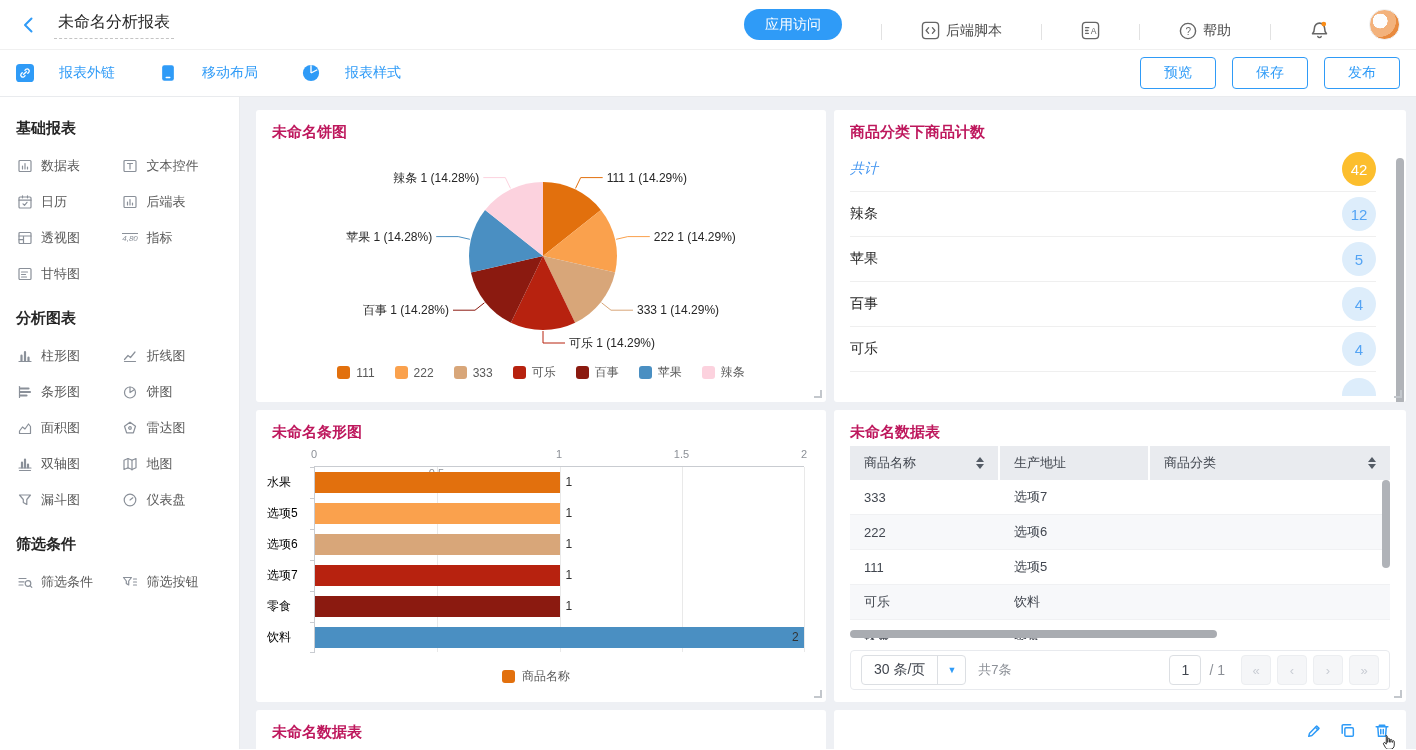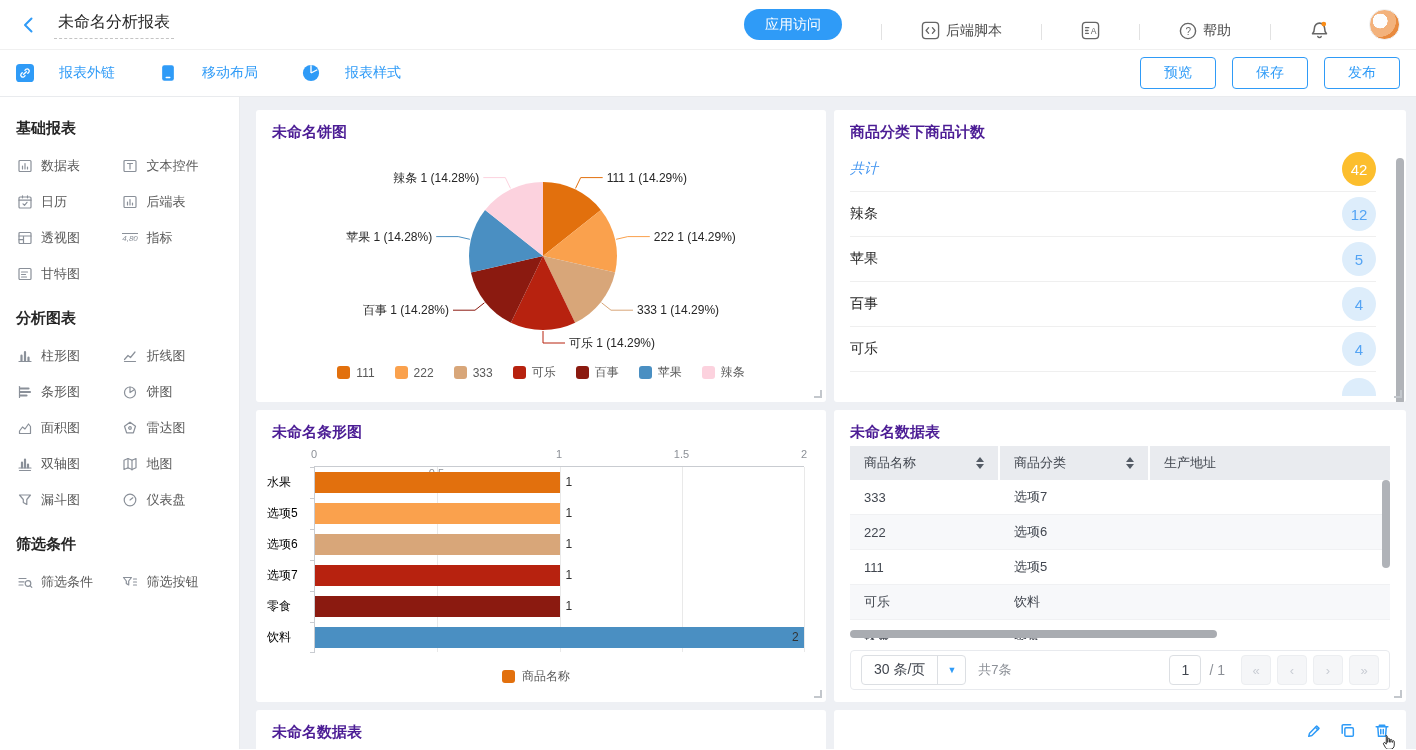--- a/index.html
+++ b/index.html
@@ -38,21 +38,21 @@
   .side-sec { margin-bottom:26px; }
   .side-sec h3 { font-size:15px; font-weight:700; color:#262626; margin-bottom:19px; }
   .side-grid { display:grid; grid-template-columns:1fr 1fr; row-gap:18px; column-gap:4px; }
   .side-item { display:flex; align-items:center; gap:8px; font-size:13px; color:#595959; cursor:pointer; }
   .side-item .ic { width:17px; height:17px; display:flex; align-items:center; justify-content:center; }
   .ind { font-size:8px; color:#8a9099; border-top:1px solid #8a9099; padding-top:1px; line-height:1;font-style:italic; }
 
   .canvas { flex:1; background:#eef0f4; padding:13px 10px 0 16px; overflow:hidden;
             display:grid; grid-template-columns:570px 1fr; grid-template-rows:292px 292px 200px; gap:8px; }
   .panel { background:#fff; border-radius:3px; position:relative; overflow:hidden; }
-  .ptitle { font-size:15px; font-weight:700; color:#4c1d95; padding:13px 16px 0; height:34px; }
+  .ptitle { font-size:15px; font-weight:700; color:#be185d; padding:13px 16px 0; height:34px; }
   .rs { position:absolute; right:4px; bottom:4px; width:8px; height:8px;
         border-right:2px solid #c3c7cc; border-bottom:2px solid #c3c7cc; cursor:nwse-resize; }
 
   
   #pie-svg { display:block; }
   .pie-legend { display:flex; justify-content:center; gap:20px; margin-top:-2px; }
   .pl-item { display:flex; align-items:center; gap:6px; font-size:12px; color:#595959; cursor:pointer; }
   .pl-box { width:13px; height:13px; border-radius:3px; }
 
   
@@ -544,28 +544,28 @@
       <div class="twrap">
         <div class="trow thead" id="t-head">
             <div class="cell">
               <span>商品名称</span>
               <span class="sort">
                 <i class="up"></i>
                 <i class="dn"></i>
               </span>
             </div>
             <div class="cell">
+              <span>生产地址</span>
+            </div>
+            <div class="cell">
               <span>商品分类</span>
               <span class="sort">
                 <i class="up"></i>
                 <i class="dn"></i>
               </span>
-            </div>
-            <div class="cell">
-              <span>生产地址</span>
             </div>
           </div>
         <div class="tbody" id="t-body">
             <div class="trow">
               <div class="cell">333</div>
               <div class="cell">选项7</div>
               <div class="cell"></div>
             </div>
             <div class="trow">
               <div class="cell">222</div>

